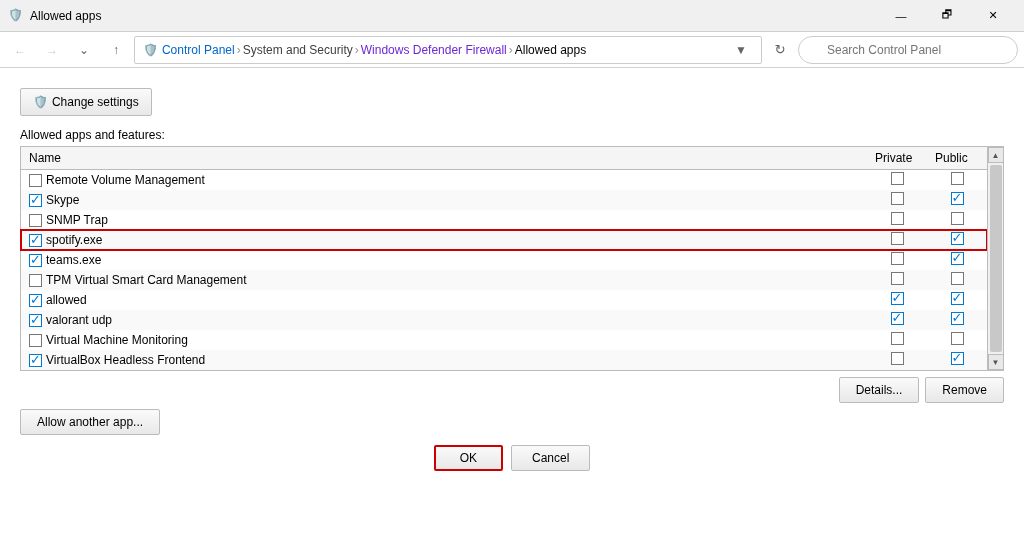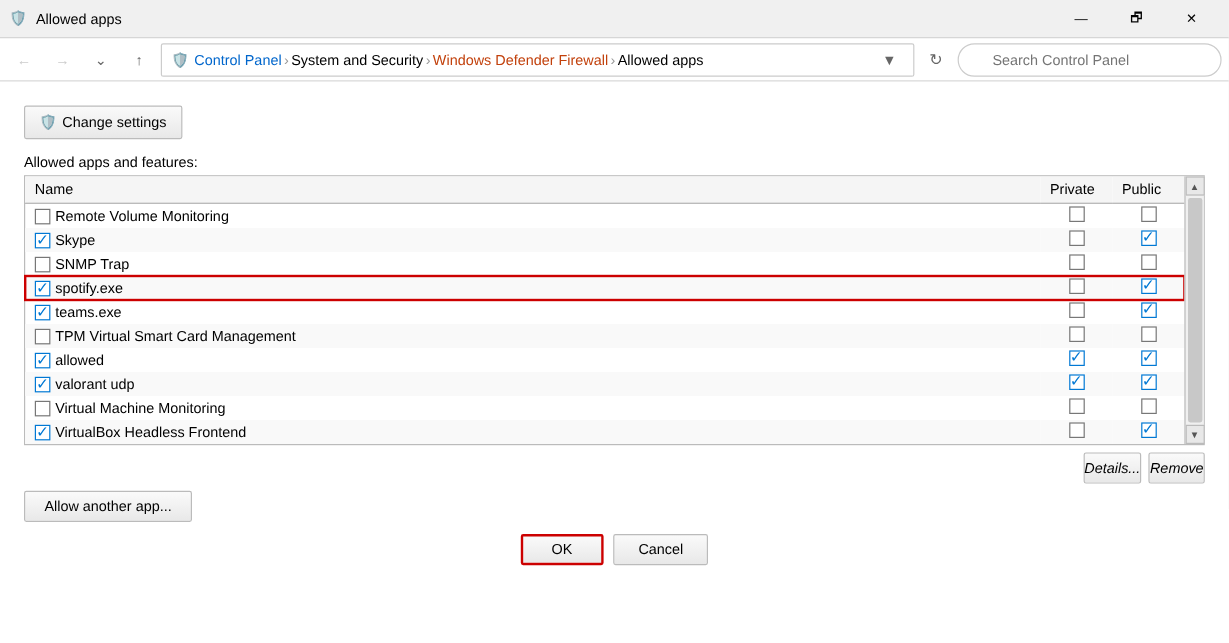--- a/index.html
+++ b/index.html
@@ -185,27 +185,26 @@
 
     .bottom-buttons {
       display: flex;
       justify-content: flex-end;
       gap: 6px;
       margin-top: 6px;
     }
 
     .btn-details, .btn-remove {
       height: 26px;
-      padding: 0 0;
-      border: 1px solid #bbb;
-      background: linear-gradient(to bottom, #fafafa, #e8e8e8);
-      cursor: pointer;
-      font-size: 12px;
-      border-radius: 2px;
-      font-style: italic;
+      padding: 0 16px;
+      border: 1px solid #bbb;
+      background: linear-gradient(to bottom, #fafafa, #e8e8e8);
+      cursor: pointer;
+      font-size: 12px;
+      border-radius: 2px;
     }
 
     .allow-another-row {
       display: flex;
       justify-content: flex-start;
       margin-top: 6px;
     }
 
     .btn-allow-another {
       height: 26px;
@@ -263,23 +262,23 @@
 <div class="address-bar">
   <button class="nav-btn disabled">←</button>
   <button class="nav-btn disabled">→</button>
   <button class="nav-btn">⌄</button>
   <button class="nav-btn">↑</button>
 
   <div class="address-path">
     <span style="margin-right:4px;">🛡️</span>
     <span style="color:#0066cc;cursor:pointer;">Control Panel</span>
     <span class="breadcrumb-sep"> › </span>
-    <span style="color:#000000;cursor:pointer;">System and Security</span>
+    <span style="color:#404040;cursor:pointer;">System and Security</span>
     <span class="breadcrumb-sep"> › </span>
-    <span style="color:#c2410c;cursor:pointer;">Windows Defender Firewall</span>
+    <span style="color:#6d28d9;cursor:pointer;">Windows Defender Firewall</span>
     <span class="breadcrumb-sep"> › </span>
     <span>Allowed apps</span>
     <span class="address-chevron">▼</span>
   </div>
 
   <button class="refresh-btn">↻</button>
 
   <div class="search-container">
     <span class="search-icon-pos">🔍</span>
     <input class="search-box" type="text" placeholder="Search Control Panel" style="">
@@ -309,21 +308,21 @@
       <thead>
         <tr>
           <th>Name</th>
           <th class="center">Private</th>
           <th class="center">Public</th>
         </tr>
       </thead>
       <tbody id="apps-tbody">
 
       <tr>
-            <td><span style="display: inline-block; width: 13px; height: 13px; border: 1px solid rgb(119, 119, 119); background: rgb(255, 255, 255); vertical-align: middle; margin-right: 4px; position: relative; cursor: pointer;"></span><span>Remote Volume Monitoring</span></td>
+            <td><span style="display: inline-block; width: 13px; height: 13px; border: 1px solid rgb(119, 119, 119); background: rgb(255, 255, 255); vertical-align: middle; margin-right: 4px; position: relative; cursor: pointer;"></span><span>Remote Volume Management</span></td>
             <td style="text-align: center;"><span style="display: inline-block; width: 13px; height: 13px; border: 1px solid rgb(119, 119, 119); background: rgb(255, 255, 255); position: relative; cursor: pointer;"></span></td>
             <td style="text-align: center;"><span style="display: inline-block; width: 13px; height: 13px; border: 1px solid rgb(119, 119, 119); background: rgb(255, 255, 255); position: relative; cursor: pointer;"></span></td>
           </tr>
           <tr>
             <td><span style="display: inline-block; width: 13px; height: 13px; border: 1px solid rgb(0, 120, 212); background: rgb(255, 255, 255); vertical-align: middle; margin-right: 4px; position: relative; cursor: pointer;"><span style="position: absolute; top: -3px; left: 0px; font-size: 13px; color: rgb(0, 120, 212);">✓</span></span><span>Skype</span></td>
             <td style="text-align: center;"><span style="display: inline-block; width: 13px; height: 13px; border: 1px solid rgb(119, 119, 119); background: rgb(255, 255, 255); position: relative; cursor: pointer;"></span></td>
             <td style="text-align: center;"><span style="display: inline-block; width: 13px; height: 13px; border: 1px solid rgb(0, 120, 212); background: rgb(255, 255, 255); position: relative; cursor: pointer;"><span style="position: absolute; top: -3px; left: 0px; font-size: 13px; color: rgb(0, 120, 212);">✓</span></span></td>
           </tr>
           <tr>
             <td><span style="display: inline-block; width: 13px; height: 13px; border: 1px solid rgb(119, 119, 119); background: rgb(255, 255, 255); vertical-align: middle; margin-right: 4px; position: relative; cursor: pointer;"></span><span>SNMP Trap</span></td>

